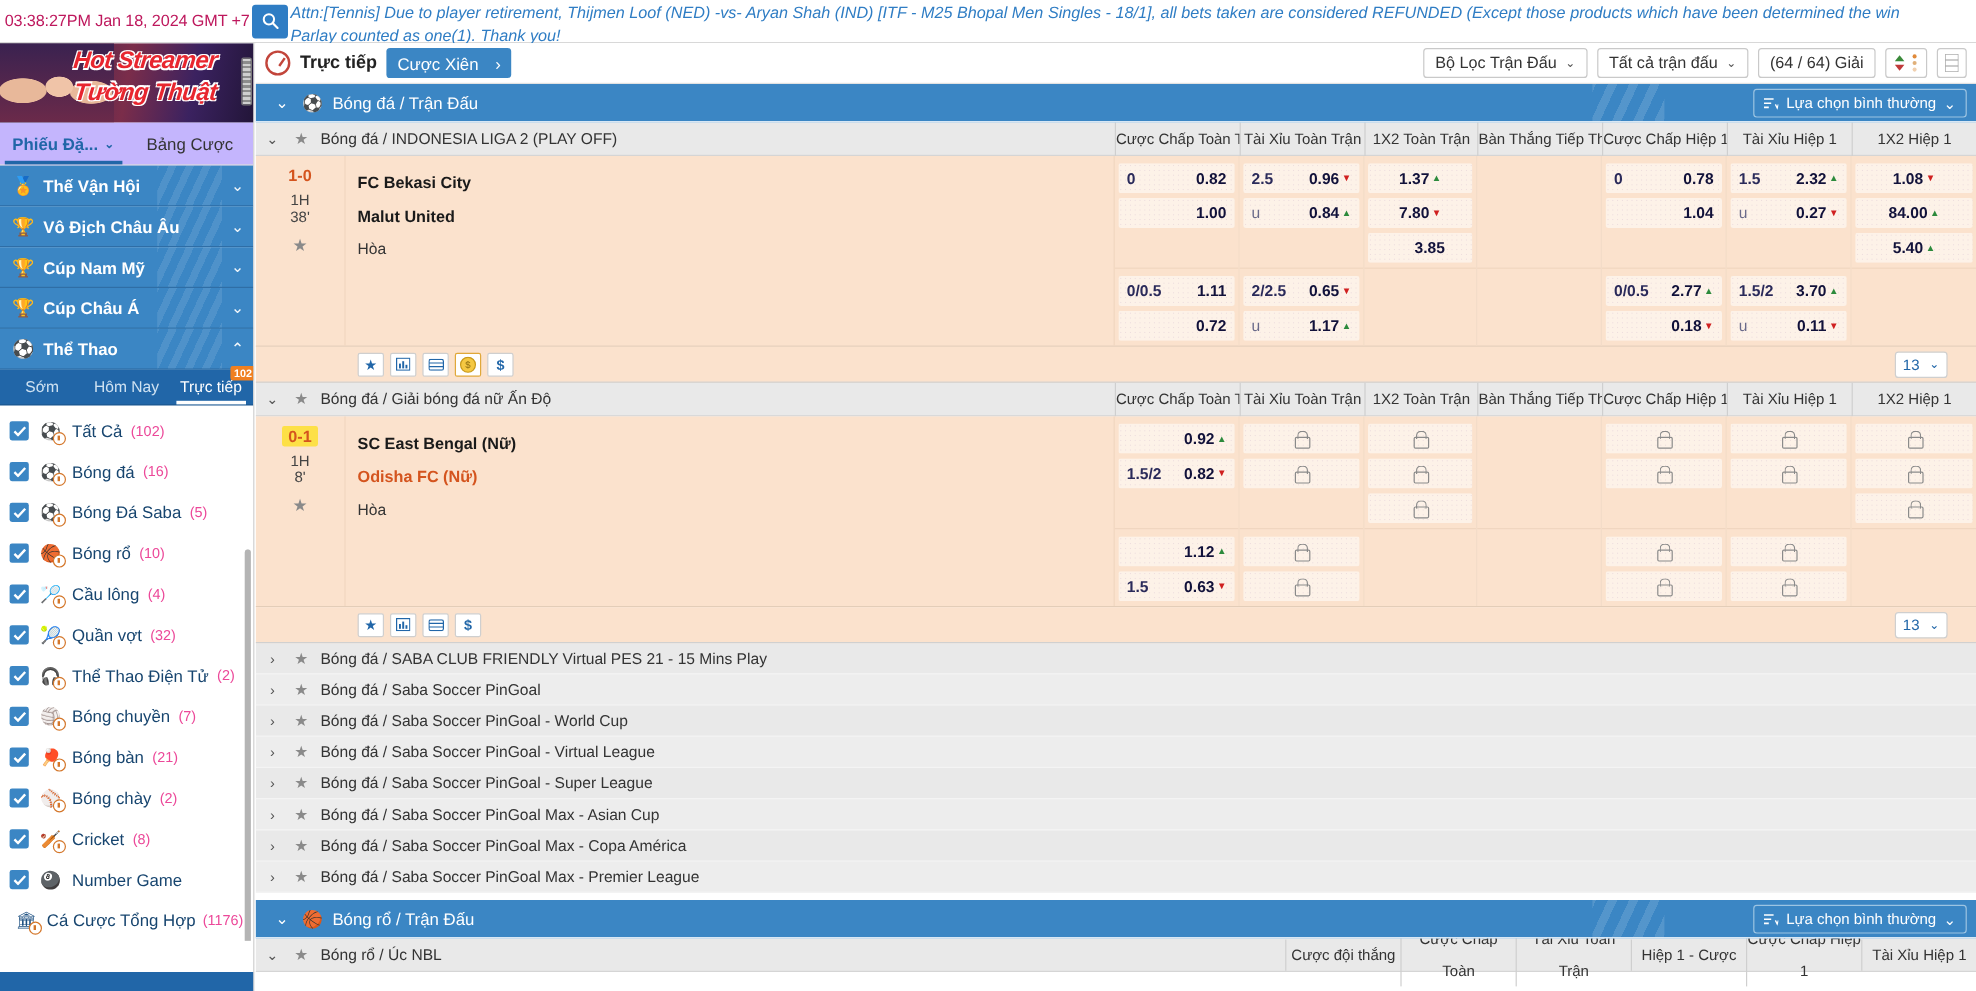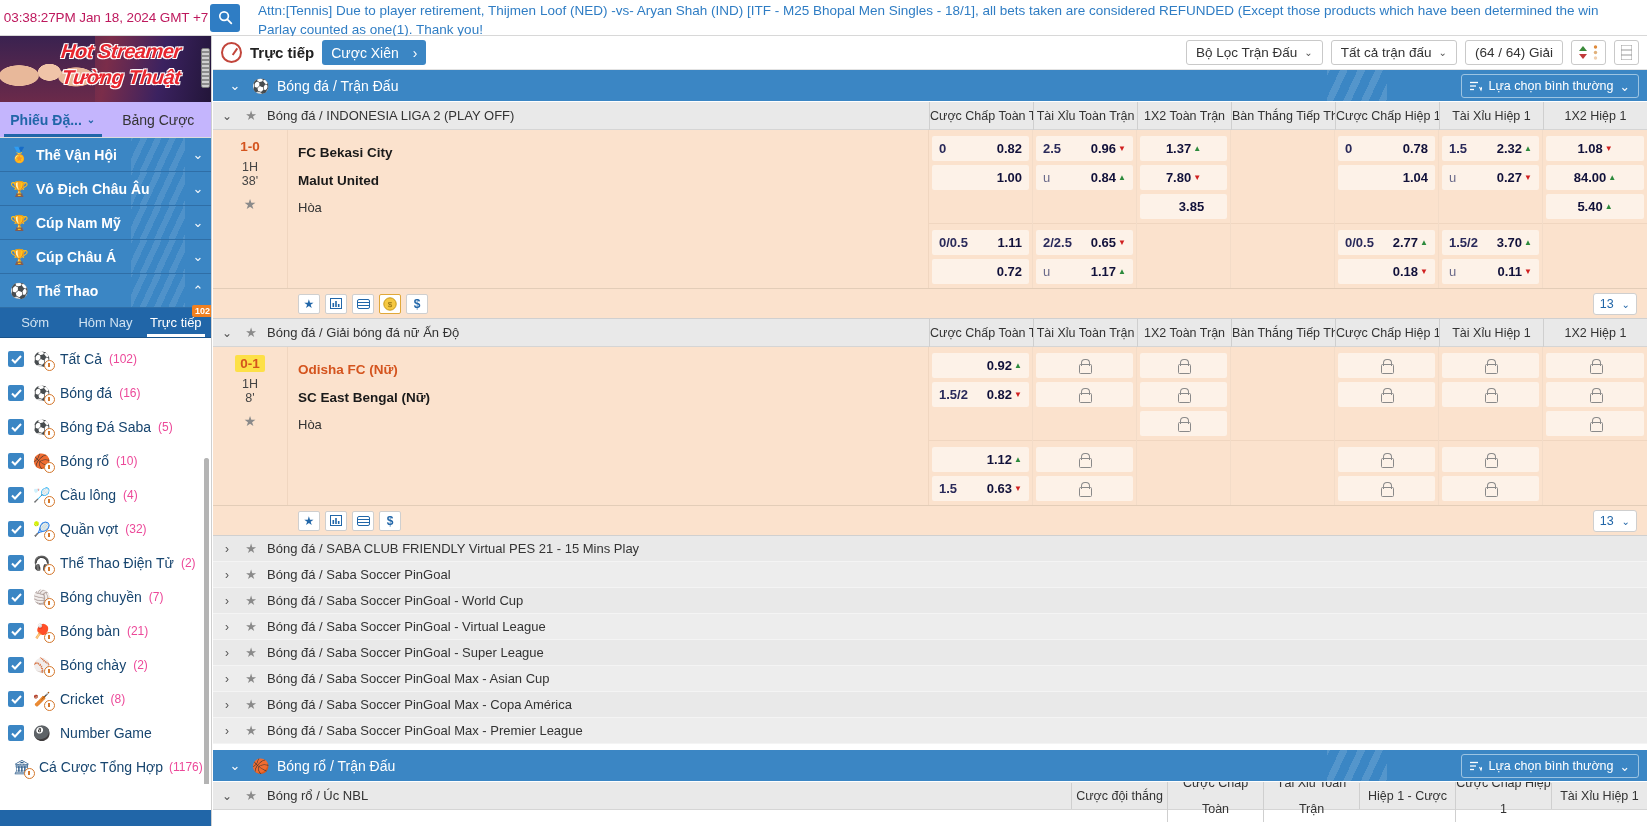--- a/index.html
+++ b/index.html
@@ -24,22 +24,22 @@
     width: 212px; text-align: center; font-size: 13.5px; color: #be185d;
     letter-spacing: -0.1px;
   }
   .search-btn {
     width: 30px; height: 28px; background: #2f7dc4; border-radius: 3px;
     display: flex; align-items: center; justify-content: center; flex: none;
     margin-left: -2px;
   }
   .ticker {
     flex: 1; height: 36px; overflow: hidden; color: #2f7dc4;
-    font-size: 13.5px; line-height: 19px; padding-left: 18px;
-    padding-top: 1px; white-space: normal;
+    font-size: 13.5px; line-height: 19px; padding-left: 2px;
+    padding-top: 1px; white-space: normal; font-style: italic;
   }
   .ticker span { display: block; }
 
   
   .sidebar {
     position: absolute; left: 0; top: 36px; width: 212px; height: 790px;
     background: #ffffff; border-right: 1px solid #cfcfcf; overflow: hidden;
   }
   .promo {
     width: 212px; height: 66px;
@@ -269,21 +269,21 @@
 
   .m-actions {
     background: #fbe2cd; height: 30px; display: flex; align-items: center;
     padding-left: 85px; gap: 5px; border-bottom: 1px solid #d0d0d0; position: relative;
   }
   .abtn {
     width: 22px; height: 20px; background: #fff; border: 1px solid #cfcfcf; border-radius: 2px;
     display: flex; align-items: center; justify-content: center; font-size: 12px; color: #2166a8;
   }
   .cntsel {
-    position: absolute; right: 10px; top: 4px; height: 22px; min-width: 42px;
+    position: absolute; right: 24px; top: 4px; height: 22px; min-width: 42px;
     border: 1px solid #cfcfcf; border-radius: 3px; background: #fff;
     display: flex; align-items: center; justify-content: center; gap: 8px;
     font-size: 12.5px; color: #2166a8; padding: 0 6px;
   }
 
   .leaguerow {
     height: 26px; display: flex; align-items: center; background: #e9e9e9;
     border-bottom: 1px solid #f4f4f4; font-size: 13px; color: #333;
   }
   .leaguerow.alt { background: #ededed; }
@@ -765,22 +765,22 @@
     </div>
 
     <div class="match">
       <div class="m-score">
         <div><span class="sc hl">0-1</span></div>
         <div class="per">1H</div>
         <div class="min">8'</div>
         <div class="star">★</div>
       </div>
       <div class="m-teams">
+        <div class="t">SC East Bengal (Nữ)</div>
         <div class="t away">Odisha FC (Nữ)</div>
-        <div class="t">SC East Bengal (Nữ)</div>
         <div class="draw">Hòa</div>
       </div>
       <div class="m-odds">
         <div class="oddcol">
           <div class="cell">
               <span class="hcp"></span>
               <span class="val">0.92</span>
               <span class="arr up">▲</span>
             </div>
           <div class="cell">

